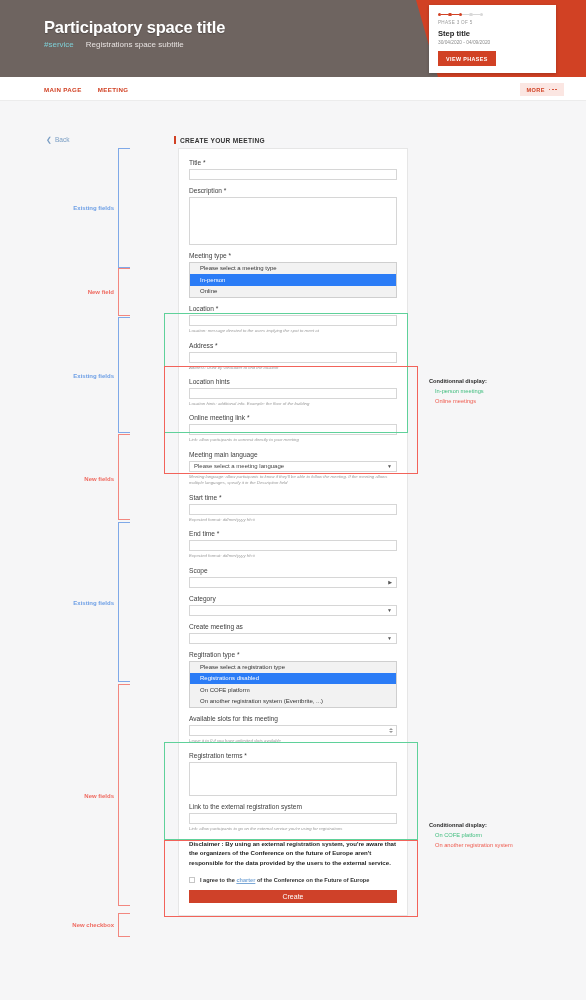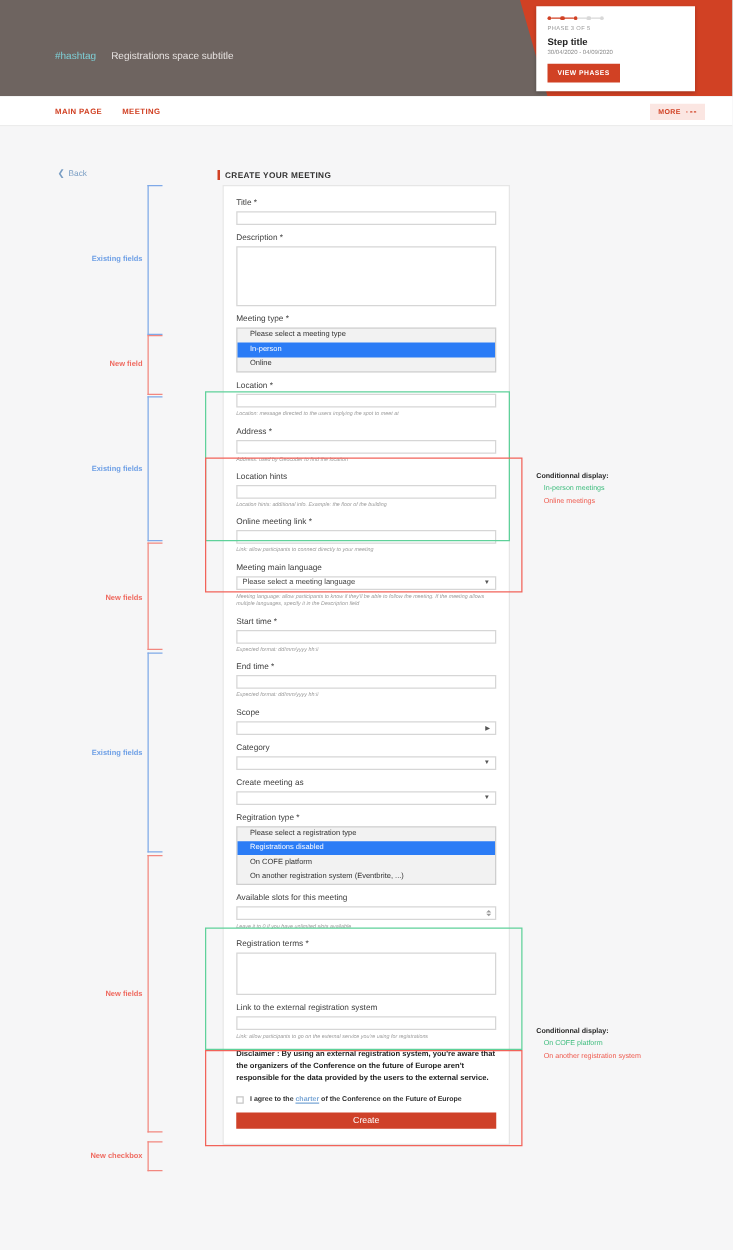--- a/index.html
+++ b/index.html
@@ -111,22 +111,23 @@
   .cond-title { font-size:5.7px; font-weight:bold; color:#2a2a2a; margin-bottom:3px; }
   .cond-line { font-size:5.7px; margin-left:6px; line-height:1.75; }
   .cond-line.green { color:#3fbd7e; }
   .cond-line.red { color:#ef5b4f; }
 </style>
 </head>
 <body>
 
 <div class="hero">
   <div class="hero-wedge"></div>
+  <div class="hero-title">Participatory space title</div>
   <div class="hero-sub-row">
-    <span class="hero-hashtag">#hashtag</span>
+    <span class="hero-hashtag">#service</span>
     <span class="hero-subtitle">Registrations space subtitle</span>
   </div>
 </div>
 
 <div class="phase-card">
   <div class="phase-dots">
     <span class="pdot on"></span>
     <span class="pline on"></span>
     <span class="pdot on"></span>
     <span class="pline on"></span>

